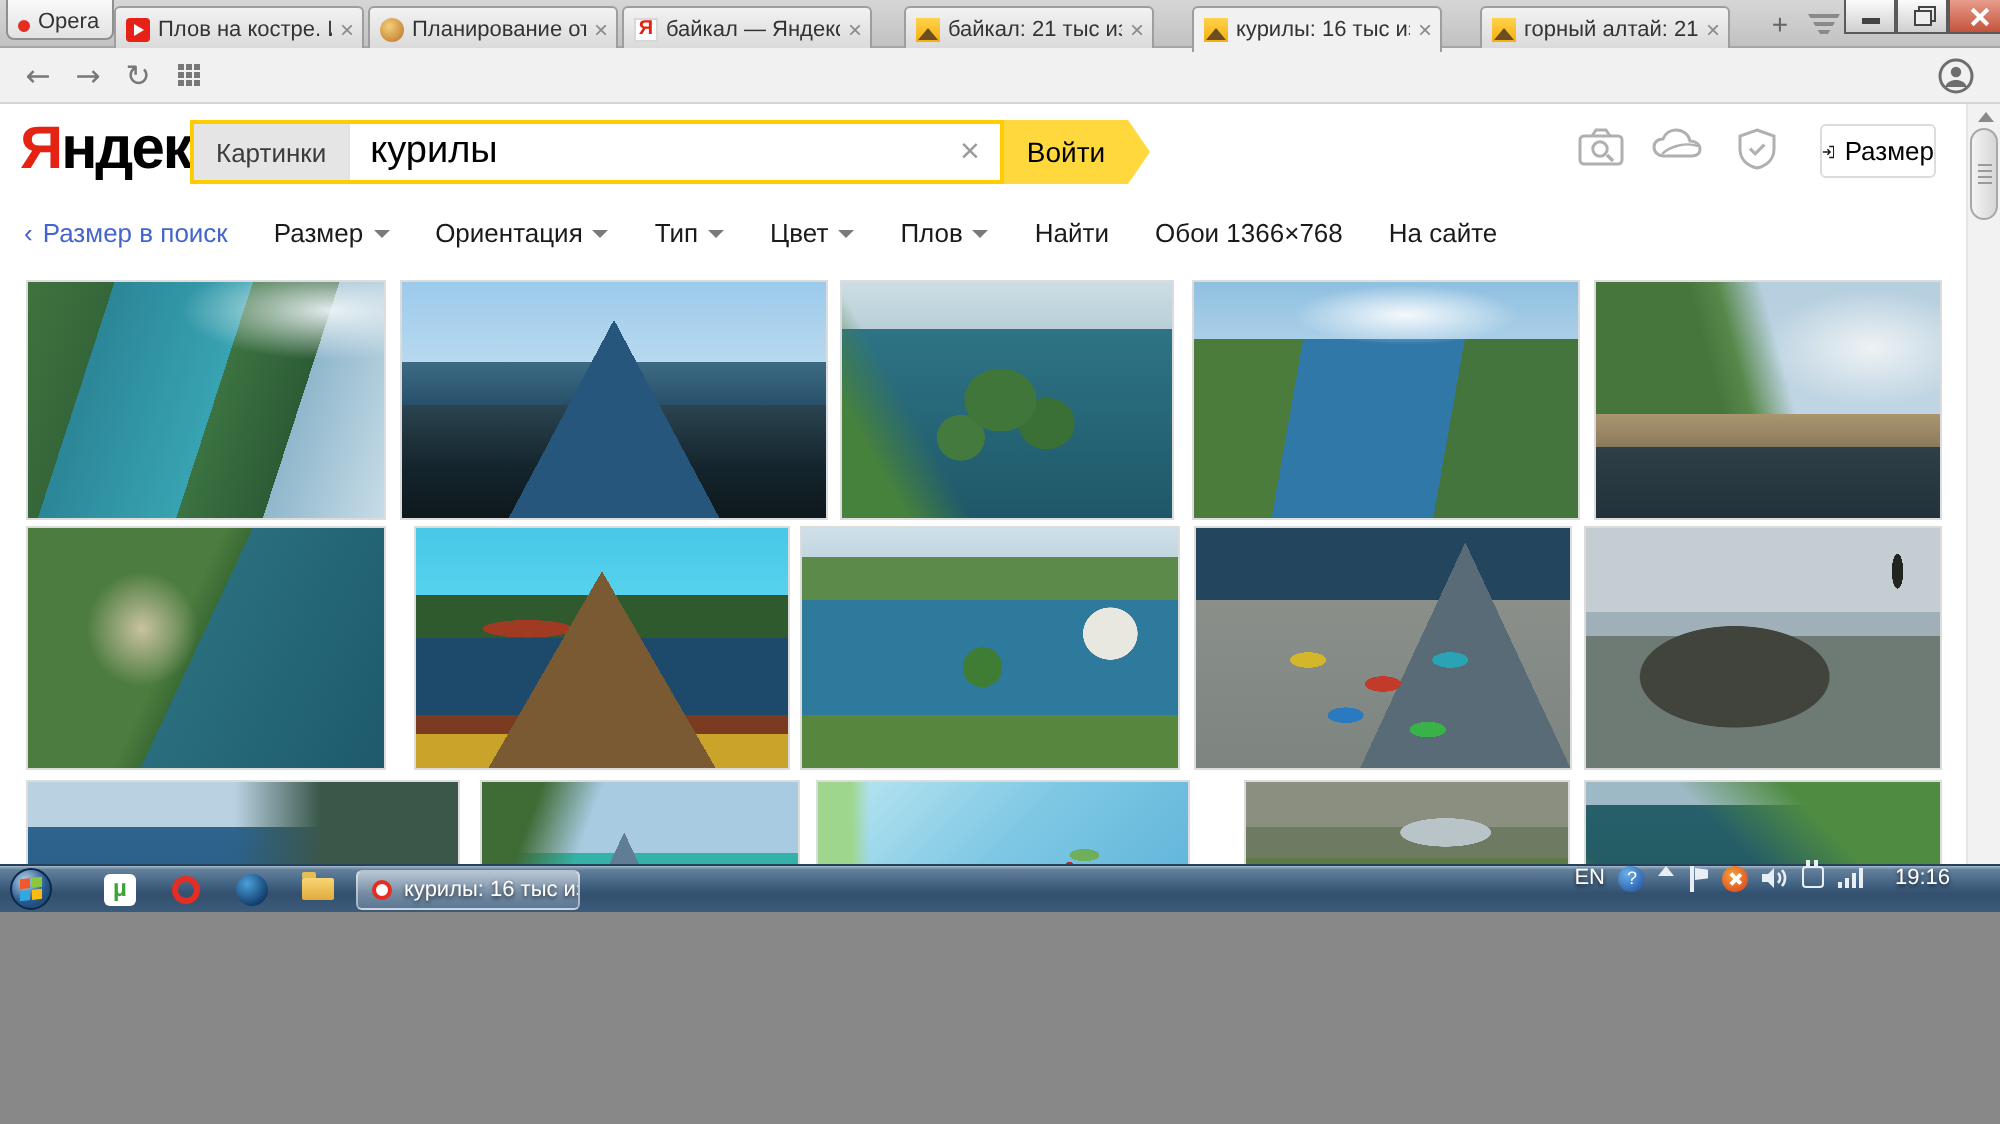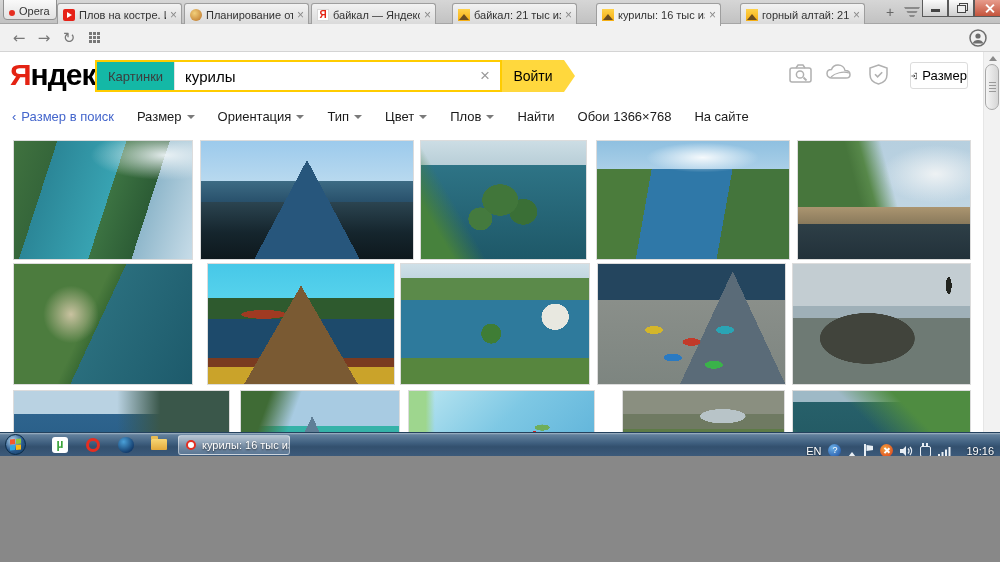--- a/index.html
+++ b/index.html
@@ -60,23 +60,23 @@
   .heartwrap{padding:0 7px;display:flex;align-items:center;}
   .profile-btn{position:absolute;left:966px;top:3px;width:24px;height:22px;display:flex;
     align-items:center;justify-content:center;}
 
   
   .page{position:absolute;top:52px;left:0;width:1000px;height:486px;background:#fff;overflow:hidden;}
   .logo{position:absolute;left:10px;top:6px;font-size:30px;font-weight:bold;letter-spacing:-1px;color:#000;}
   .logo .red{color:#e42313;}
   .searchbox{position:absolute;left:95px;top:8px;width:407px;height:32px;border:2px solid #ffcc00;
     background:#fff;display:flex;align-items:stretch;}
-  .svc{background:#14b8a6;color:#3c3c3c;font-size:13px;display:flex;align-items:center;
+  .svc{background:#e5e5e5;color:#3c3c3c;font-size:13px;display:flex;align-items:center;
     padding:0 11px;border-right:1px solid #e2e2e2;}
-  .query{flex:1;font-size:15px;color:#000;display:flex;align-items:center;padding-left:10px;}
+  .query{flex:1;font-size:19px;color:#000;display:flex;align-items:center;padding-left:10px;}
   .clearx{width:30px;color:#9a9a9a;font-size:17px;display:flex;align-items:center;justify-content:center;}
   .find-btn{position:absolute;left:502px;top:8px;width:62px;height:32px;background:#ffd83d;
     font-size:14px;color:#000;display:flex;align-items:center;justify-content:center;}
   .find-btn::after{content:"";position:absolute;right:-11px;top:0;
     border-left:11px solid #ffd83d;border-top:16px solid transparent;border-bottom:16px solid transparent;}
   .hdr-ic{position:absolute;top:12px;color:#b2b2b2;}
   .login-btn{position:absolute;left:910px;top:10px;width:58px;height:27px;border:1px solid #dcdcdc;
     border-radius:3px;background:#fff;display:flex;align-items:center;justify-content:center;
     gap:5px;font-size:13px;color:#000;}
   .filters{position:absolute;left:12px;top:55px;height:18px;display:flex;align-items:center;
@@ -213,22 +213,22 @@
     color:#fff;font-size:11px;display:flex;align-items:center;gap:5px;padding:0 6px;
     text-shadow:0 1px 2px rgba(0,0,0,.7);overflow:hidden;white-space:nowrap;}
   .task.active{background:linear-gradient(rgba(255,255,255,.55),rgba(170,195,220,.30));}
   .task1{left:178px;width:112px;}
   .task2{left:294px;width:118px;}
   .tico{width:12px;height:12px;flex:none;position:relative;}
   .tico-opera::after{content:"";position:absolute;left:1px;top:1px;width:6px;height:6px;
     border:2px solid #e52e21;border-radius:50%;background:#fff;}
   .tico-paint{background:linear-gradient(120deg,#d8c8a8 0 35%,#4a90c8 35% 65%,#e8e8e8 65%);
     border:1px solid #8a7a5a;border-radius:2px;}
-  .tray{position:absolute;right:0;top:0;height:24px;display:flex;align-items:flex-end;gap:7px;
-    padding-right:6px;color:#fff;font-size:11px;text-shadow:0 1px 2px rgba(0,0,0,.7);}
+  .tray{position:absolute;right:0;top:0;height:24px;display:flex;align-items:flex-start;gap:7px;
+    padding-right:25px;color:#fff;font-size:11px;text-shadow:0 1px 2px rgba(0,0,0,.7);}
   .tr-help{width:13px;height:13px;border-radius:50%;background:radial-gradient(circle at 35% 30%,#6ab0e8,#1a4a9e);
     color:#fff;font-size:9px;line-height:13px;text-align:center;text-shadow:none;}
   .tr-up{width:0;height:0;border-left:4px solid transparent;border-right:4px solid transparent;
     border-bottom:5px solid #e8eef4;}
   .tr-flag{position:relative;width:10px;height:13px;}
   .tr-flag::before{content:"";position:absolute;left:1px;top:0;width:1.5px;height:13px;background:#e8eef4;}
   .tr-flag::after{content:"";position:absolute;left:3px;top:1px;width:7px;height:6px;
     background:#e8eef4;clip-path:polygon(0 0,100% 15%,100% 85%,0 100%);}
   .tr-err{width:13px;height:13px;border-radius:50%;background:radial-gradient(circle at 40% 35%,#f4a23a,#d83a1e);position:relative;}
   .tr-err::before,.tr-err::after{content:"";position:absolute;left:6px;top:3px;width:1.5px;height:7px;background:#fff;}

